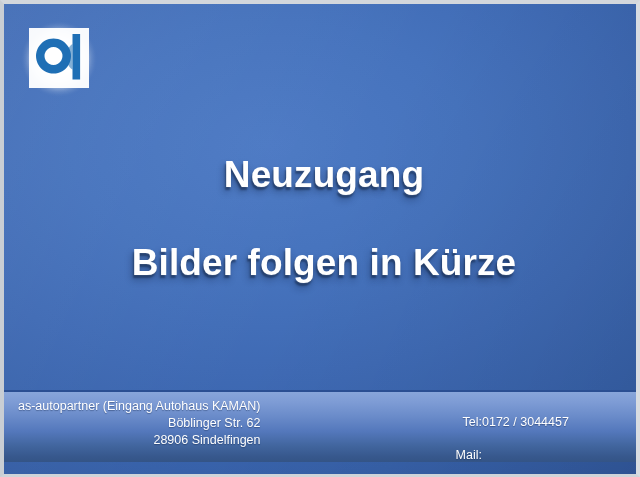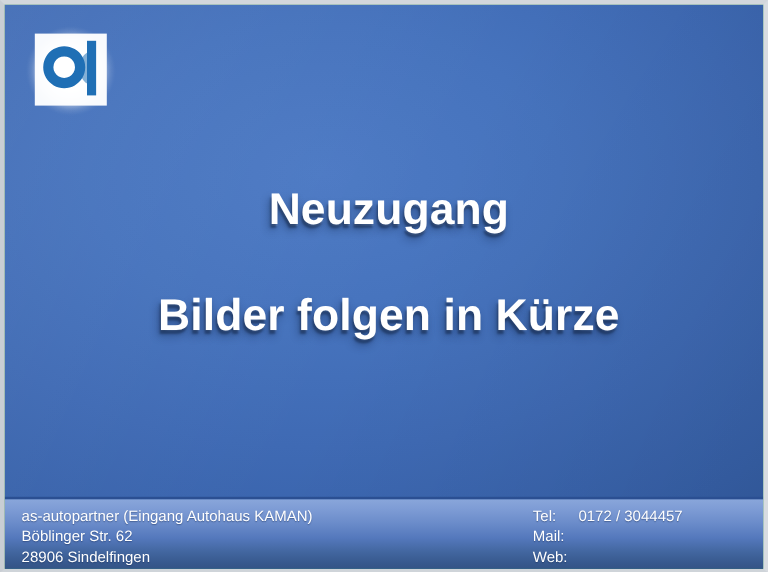--- a/index.html
+++ b/index.html
@@ -17,21 +17,21 @@
   
   #slide {
     position: relative;
     width: 640px;
     height: 477px;
     box-sizing: border-box;
     border-top: 4px solid #d3d7dc;
     border-left: 4px solid #c9ced4;
     border-right: 4px solid #d8dce1;
     border-bottom: 3px solid #cfd4d9;
-    background: #15803d;
+    background: #3b82f6;
     overflow: hidden;
   }
 
   
   #backdrop {
     position: absolute;
     inset: 0;
     background:
       radial-gradient(130% 110% at 42% 30%,
           #4d7ac4 0%,
@@ -114,35 +114,36 @@
     font-size: 37px;
     line-height: 46px;
     margin-top: 42px;
   }
 
   
   #footer-bar {
     position: absolute;
     left: 0;
     right: 0;
-    bottom: 0;
-    height: 60px;
+    bottom: 12px;
+    height: 72px;
     box-sizing: border-box;
     border-top: 2px solid #2b4f92;
     background: linear-gradient(180deg,
         #89a6da 0%,
         #7e9cd5 14%,
         #6b8cca 34%,
         #5478bc 56%,
         #42669f 76%,
         #37588d 92%,
         #345486 100%);
     display: flex;
     align-items: flex-start;
     overflow: hidden;
+    text-align: right;
   }
   #footer-address {
     position: absolute;
     left: 14px;
     top: 6px;
   }
   #footer-contact {
     position: absolute;
     left: 440px;
     top: 6px;
@@ -150,20 +151,21 @@
   .footer-line {
     color: #ffffff;
     font-size: 12.5px;
     line-height: 17px;
     white-space: nowrap;
     text-shadow: 0 1px 1px rgba(20,40,80,0.45);
   }
   .footer-row {
     display: flex;
     white-space: nowrap;
+    margin-top: 16px;
   }
   .footer-key {
     display: inline-block;
     width: 38px;
     flex: 0 0 38px;
   }
   .footer-val {
     display: inline-block;
   }
 </style>

